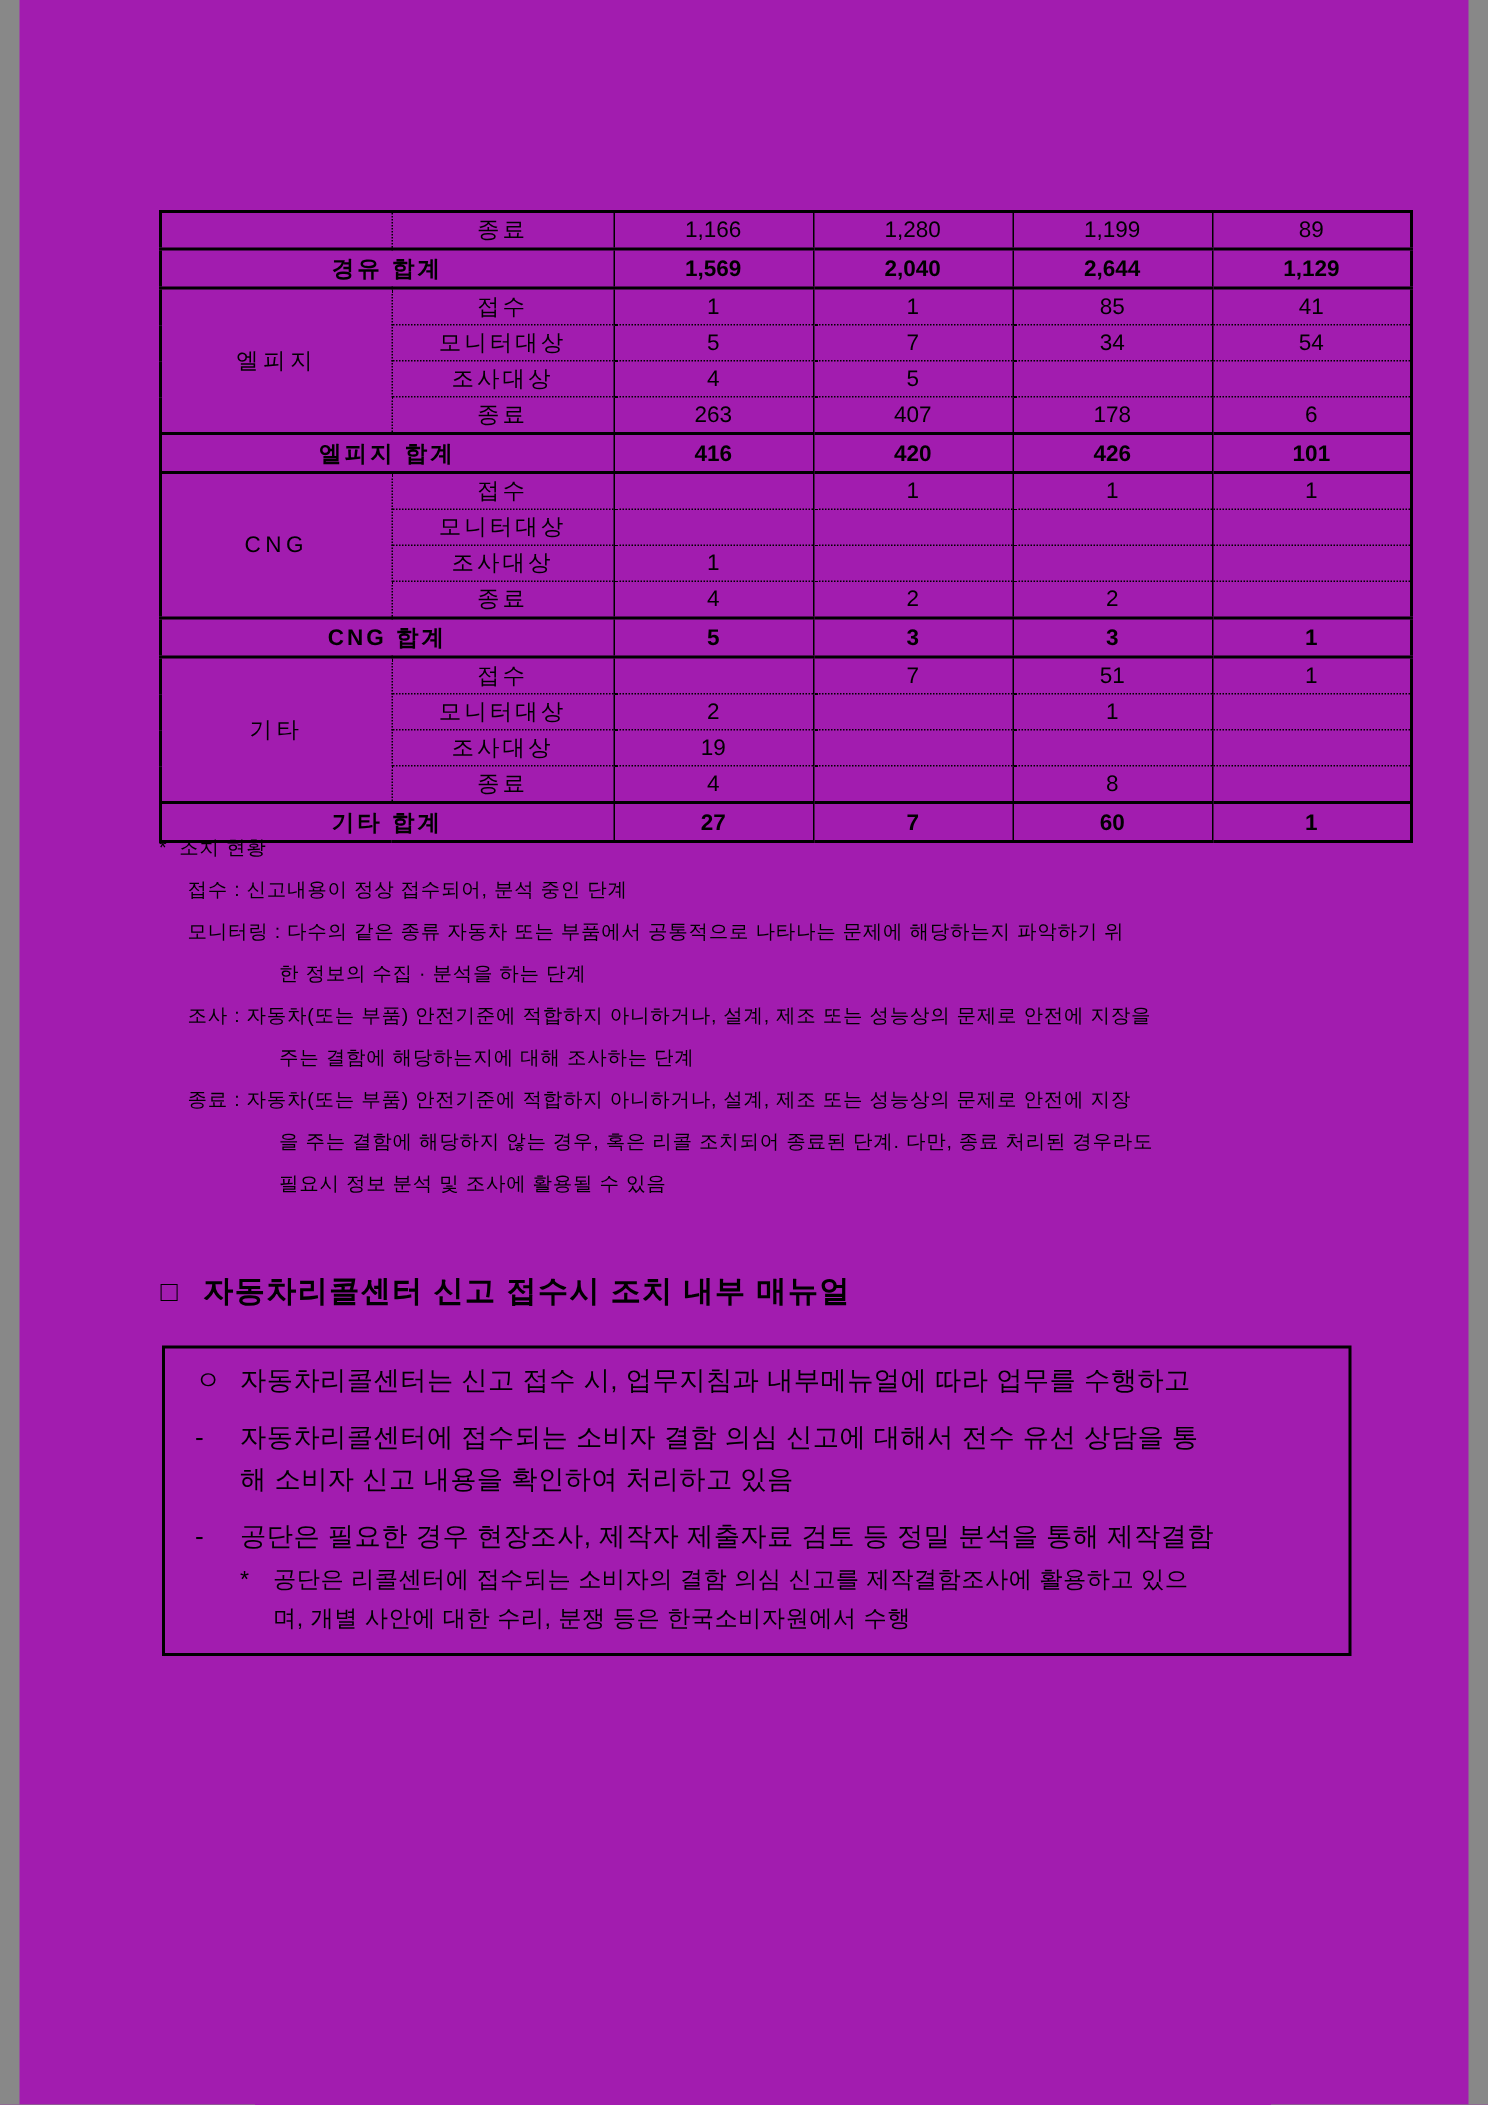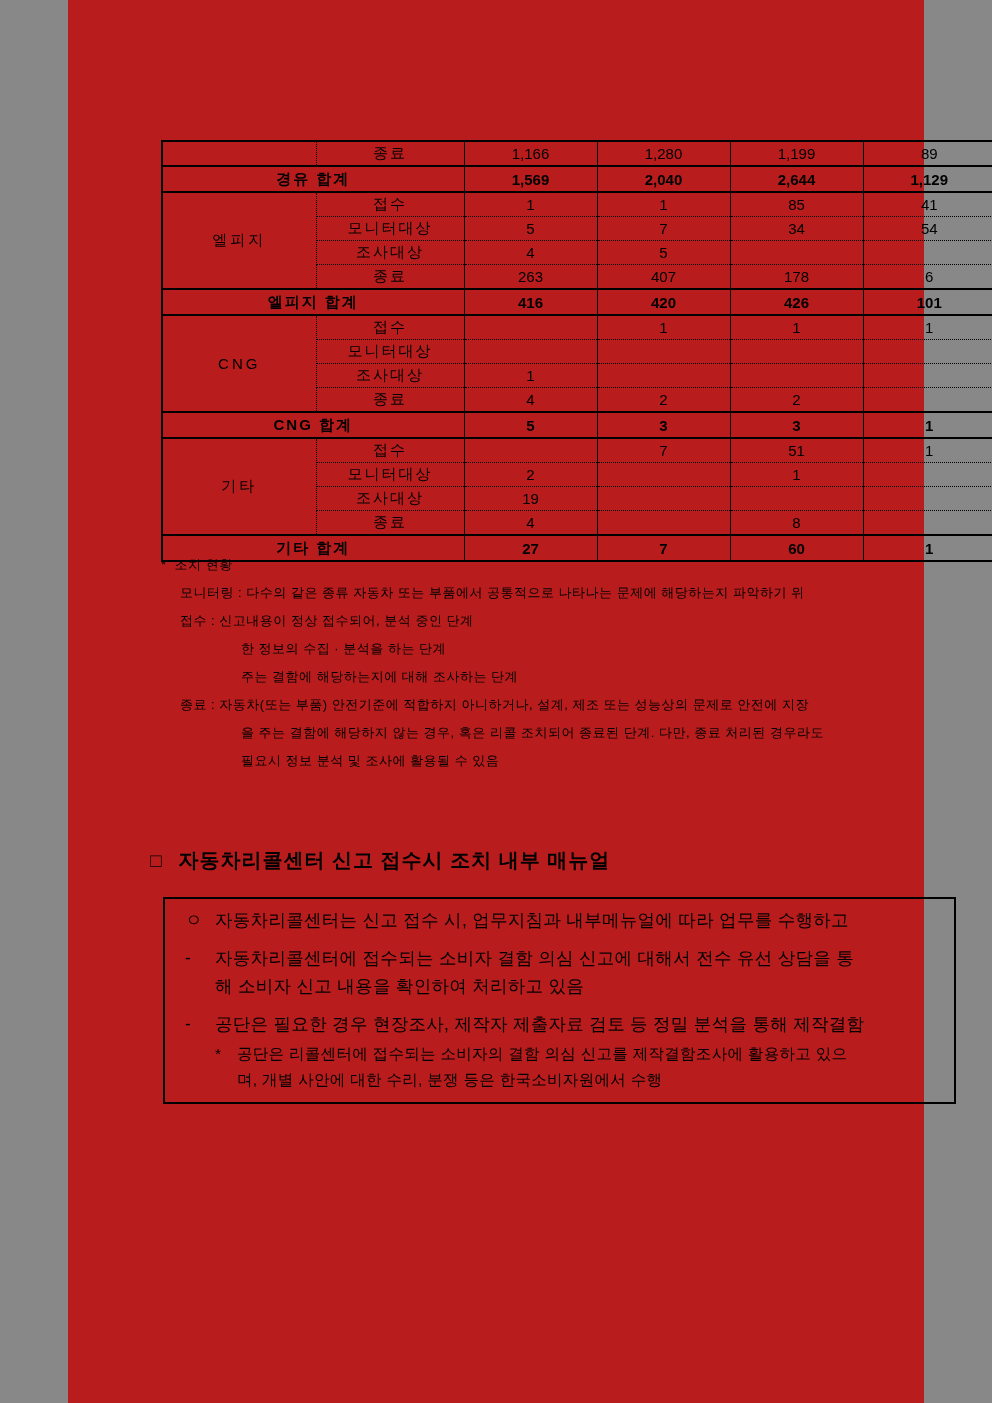--- a/index.html
+++ b/index.html
@@ -1,20 +1,20 @@
 <!DOCTYPE html>
 <html><head>
 <meta charset="utf-8">
 <style>
   html,body { margin:0; padding:0; background:#888; }
   .page {
     position: relative;
-    width: 856px; height: 1403px;
+    width: 966px; height: 1403px;
     margin: 0 auto;
-    background: #b91c1c;
+    background: #a21caf;
     font-family: "Liberation Sans", "DejaVu Sans", sans-serif;
     color: #000000;
   }
 
   
   .report-table-wrap { position: absolute; left: 93px; top: 140px; }
   table.report {
     border-collapse: collapse;
     table-layout: fixed;
     width: 834px;
@@ -49,21 +49,21 @@
     font-size: 13px; line-height: 28px;
     letter-spacing: 0.5px;
   }
   .note-header { padding-left: 0; }
   .note-header .note-marker { margin-right: 8px; }
   .note-line.indent-0 { padding-left: 19px; }
   .note-line.indent-1 { padding-left: 80px; }
 
   
   .section-heading {
-    position: absolute; left: 82px; top: 847px;
+    position: absolute; left: 94px; top: 847px;
     font-size: 20px; font-weight: bold; letter-spacing: 1px;
     white-space: nowrap;
   }
   .section-heading .bullet { font-size: 19px; margin-right: 16px; font-weight: bold; }
 
   
   .manual-box {
     position: absolute; left: 95px; top: 897px;
     width: 793px; box-sizing: border-box;
     border: 2px solid #000;
@@ -221,23 +221,24 @@
           </tr>
         </tbody>
     </table>
   </div>
 
   <div class="notes">
     <div class="note-header">
       <span class="note-marker">*</span><span>조치 현황</span>
     </div>
     <div>
+        <div class="note-line indent-0">접수 : 신고내용이 정상 접수되어, 분석 중인 단계</div>
         <div class="note-line indent-0">모니터링 :  다수의 같은 종류 자동차 또는 부품에서 공통적으로 나타나는 문제에 해당하는지 파악하기 위</div>
-        <div class="note-line indent-0">접수 : 신고내용이 정상 접수되어, 분석 중인 단계</div>
         <div class="note-line indent-1">한 정보의 수집 · 분석을 하는 단계</div>
+        <div class="note-line indent-0">조사 : 자동차(또는 부품) 안전기준에 적합하지 아니하거나, 설계, 제조 또는 성능상의 문제로 안전에 지장을</div>
         <div class="note-line indent-1">주는 결함에 해당하는지에 대해 조사하는 단계</div>
         <div class="note-line indent-0">종료 :  자동차(또는 부품) 안전기준에 적합하지 아니하거나, 설계, 제조 또는 성능상의 문제로 안전에 지장</div>
         <div class="note-line indent-1">을 주는 결함에 해당하지 않는 경우, 혹은 리콜 조치되어 종료된 단계. 다만, 종료 처리된 경우라도</div>
         <div class="note-line indent-1">필요시 정보 분석 및 조사에 활용될 수 있음</div>
       </div>
   </div>
 
   <div class="section-heading">
     <span class="bullet">□</span><span>자동차리콜센터 신고 접수시 조치 내부 매뉴얼</span>
   </div>

